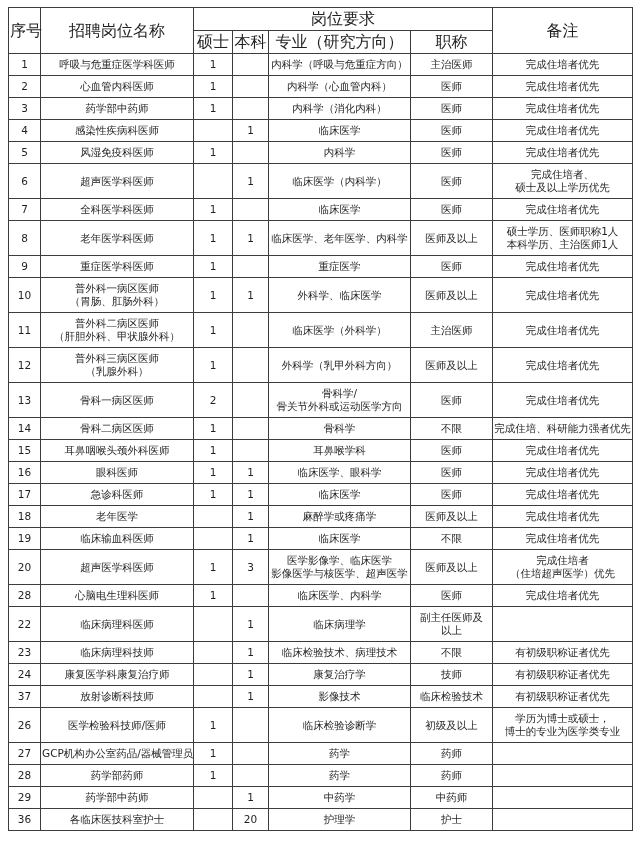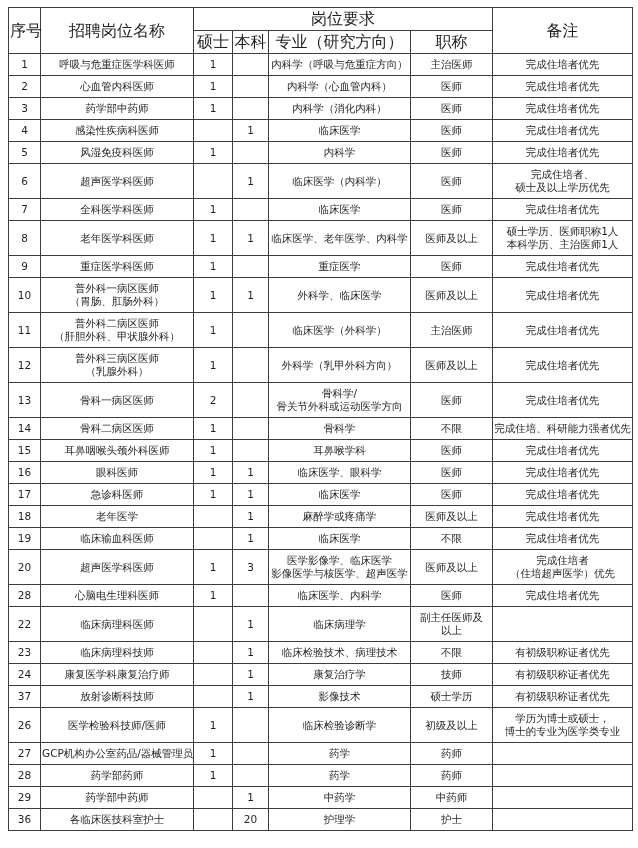--- a/index.html
+++ b/index.html
@@ -304,21 +304,21 @@
           <td>康复治疗学</td>
           <td>技师</td>
           <td>有初级职称证者优先</td>
         </tr>
         <tr>
           <td>37</td>
           <td>放射诊断科技师</td>
           <td></td>
           <td>1</td>
           <td>影像技术</td>
-          <td>硕士学历</td>
+          <td>临床检验技术</td>
           <td>有初级职称证者优先</td>
         </tr>
         <tr>
           <td>26</td>
           <td>医学检验科技师/医师</td>
           <td>1</td>
           <td></td>
           <td>临床检验诊断学</td>
           <td>初级及以上</td>
           <td>学历为博士或硕士，

